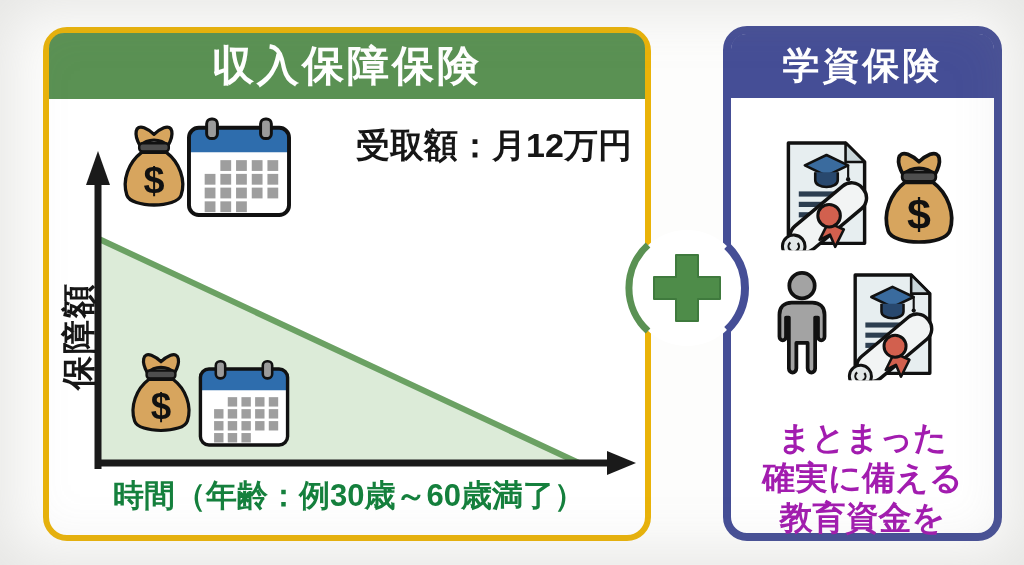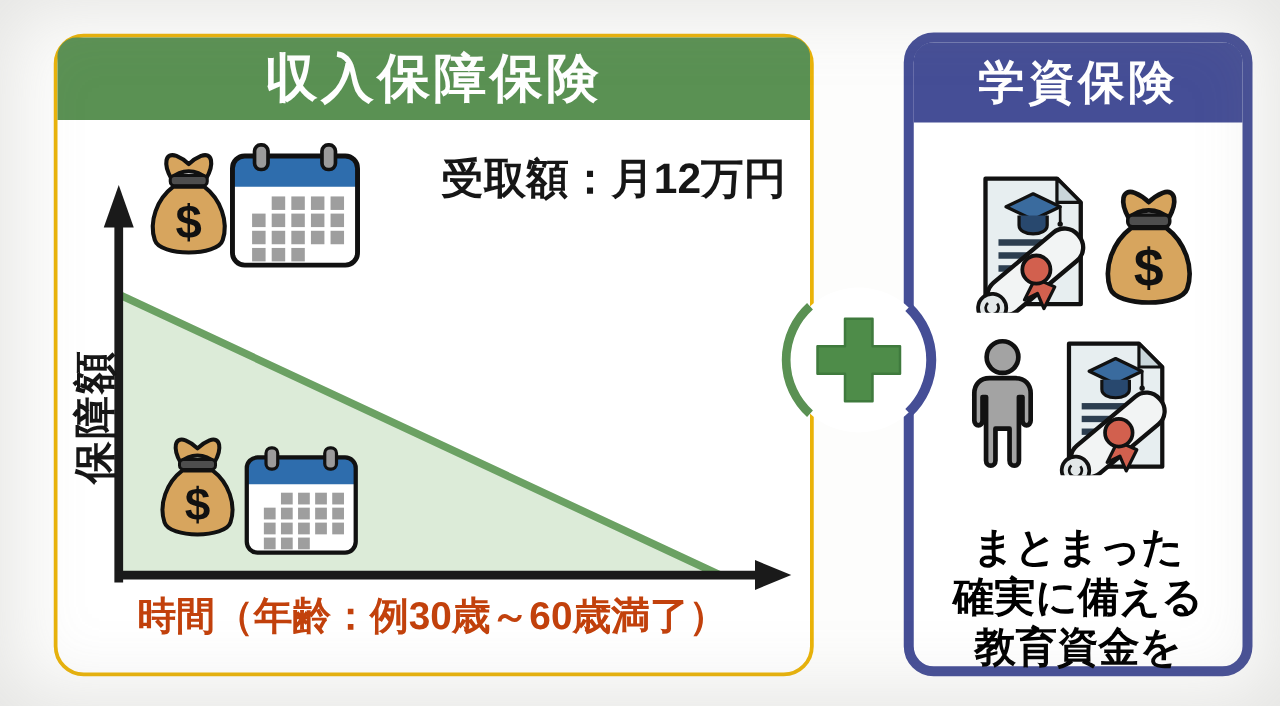--- a/index.html
+++ b/index.html
@@ -3,21 +3,21 @@
 <meta charset="utf-8">
 <style>
   * { margin:0; padding:0; box-sizing:border-box; }
   html,body { width:1024px; height:565px; background:#fff; overflow:hidden;
               font-family:"Liberation Sans","DejaVu Sans",sans-serif; }
   .stage { position:relative; width:1024px; height:565px; background:#fdfdfc; }
 
   
   .panel { position:absolute; background:#fff; }
   .panel.left  { left:43px;  top:27px; width:608px; height:514px;
-                 border:3px solid #eab308; border-radius:24px; }
+                 border:6px solid #eab308; border-radius:24px; }
   .panel.right { left:723px; top:26px; width:279px; height:515px;
                  border:8px solid #454e96; border-radius:24px; }
   .panel-header { display:flex; align-items:center; justify-content:center;
                   border-radius:15px 15px 0 0; }
   .panel.left  .panel-header { height:66px; background:#5a9153; }
   .panel.right .panel-header { height:64px; background:#454e96; }
   .panel-title { color:#fff; font-weight:bold; letter-spacing:3px; }
   .panel.left  .panel-title { font-size:42px; }
   .panel.right .panel-title { font-size:37px;text-align:center; }
   .panel-body { position:relative; width:100%; }
@@ -26,27 +26,27 @@
 
   
   .chart-svg { position:absolute; left:0; top:0; }
   .payout { position:absolute; left:300px; top:24px; width:290px;
             font-size:34px; font-weight:bold; color:#161616; text-align:center;
             white-space:nowrap; }
   .y-label { position:absolute; left:-42px; top:216px; width:140px; height:42px;
              transform:rotate(-90deg); font-size:34px; font-weight:bold;
              color:#161616; text-align:center; letter-spacing:2px; }
   .x-label { position:absolute; left:30px; top:376px; width:540px;
-             font-size:31px; font-weight:bold; color:#c2410c; text-align:center;
+             font-size:31px; font-weight:bold; color:#15803d; text-align:center;
              white-space:nowrap; }
   .icon { position:absolute; }
 
   
   .caption { position:absolute; left:0; top:320px; width:100%; text-align:center;
-             font-size:33px; font-weight:bold; color:#000000; line-height:40px; }
+             font-size:33px; font-weight:bold; color:#a21caf; line-height:40px; }
 
   
   .plus-junction { position:absolute; left:622px; top:223px; z-index:5; }
 
   
   .vignette { position:absolute; inset:0; z-index:10; pointer-events:none;
               box-shadow:inset 0 0 60px 8px rgba(140,140,135,0.22); }
 
   .defs-store { position:absolute; width:0; height:0; overflow:hidden; }
 </style>

